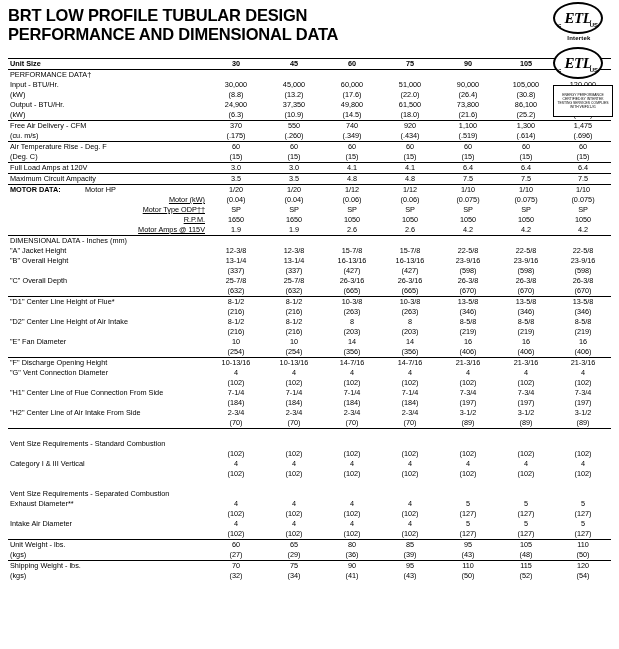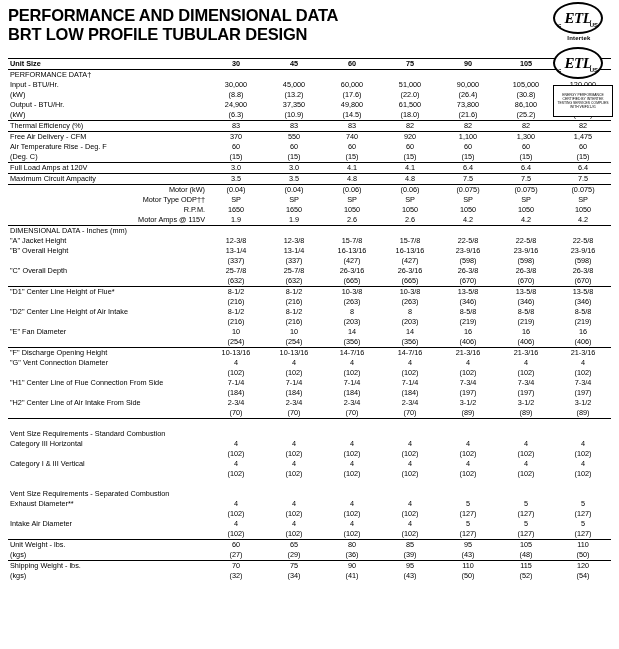--- a/index.html
+++ b/index.html
@@ -106,31 +106,31 @@
   }
   .lbl { text-align: left; }
   .val { text-align: center; }
   .indent1 { padding-left: 6px; }
   .rule-bot td { border-bottom: 1px solid #000; }
   .thick-top td { border-top: 1.6px solid #000; margin-top: 28px; }
   .bold { font-weight: bold; }
   .section td { font-weight: normal; }
   .hdr td { font-weight: bold; }
   .spacer td { height: 5px; line-height: 5px; }
-  .right { text-align: right; padding-right: 4px; }
+  .right { text-align: right; padding-right: 4px; text-decoration: underline; }
 </style>
 </head>
 <body>
 
 <div id="page">
 
   <div class="header">
     <div class="title">
+      <div>BRT LOW PROFILE TUBULAR DESIGN</div>
       <div>PERFORMANCE AND DIMENSIONAL DATA</div>
-      <div>BRT LOW PROFILE TUBULAR DESIGN</div>
     </div>
     <div class="logos">
       <div class="etl-mark">
         <div class="etl-oval">
           <span class="c-mark">c</span>
           <span class="etl-text">ETL</span>
           <span class="us-mark">US</span>
         </div>
         <div class="etl-caption">Intertek</div>
       </div>
@@ -203,40 +203,40 @@
         <tr class="rule-bot">
           <td class="lbl indent1">(kW)</td>
           <td class="val">(6.3)</td>
           <td class="val">(10.9)</td>
           <td class="val">(14.5)</td>
           <td class="val">(18.0)</td>
           <td class="val">(21.6)</td>
           <td class="val">(25.2)</td>
           <td class="val">(28.8)</td>
         </tr>
-        <tr class="rule-bot">
-          <td class="lbl">Thermal Efficiency (%)</td>
-          <td class="val">83</td>
-          <td class="val">83</td>
-          <td class="val">83</td>
-          <td class="val">82</td>
-          <td class="val">82</td>
-          <td class="val">82</td>
-          <td class="val">82</td>
-        </tr>
         <tr>
           <td class="lbl">Free Air Delivery - CFM</td>
           <td class="val">370</td>
           <td class="val">550</td>
           <td class="val">740</td>
           <td class="val">920</td>
           <td class="val">1,100</td>
           <td class="val">1,300</td>
           <td class="val">1,475</td>
         </tr>
+        <tr class="rule-bot">
+          <td class="lbl indent1">(cu. m/s)</td>
+          <td class="val">(.175)</td>
+          <td class="val">(.260)</td>
+          <td class="val">(.349)</td>
+          <td class="val">(.434)</td>
+          <td class="val">(.519)</td>
+          <td class="val">(.614)</td>
+          <td class="val">(.696)</td>
+        </tr>
         <tr>
           <td class="lbl">Air Temperature Rise - Deg. F</td>
           <td class="val">60</td>
           <td class="val">60</td>
           <td class="val">60</td>
           <td class="val">60</td>
           <td class="val">60</td>
           <td class="val">60</td>
           <td class="val">60</td>
         </tr>
@@ -263,20 +263,30 @@
         <tr class="rule-bot">
           <td class="lbl">Maximum Circuit Ampacity</td>
           <td class="val">3.5</td>
           <td class="val">3.5</td>
           <td class="val">4.8</td>
           <td class="val">4.8</td>
           <td class="val">7.5</td>
           <td class="val">7.5</td>
           <td class="val">7.5</td>
         </tr>
+        <tr class="thick-top">
+          <td class="lbl"><span class="bold">MOTOR DATA:</span><span>&nbsp;&nbsp;&nbsp;&nbsp;&nbsp;&nbsp;&nbsp;&nbsp;&nbsp;&nbsp;&nbsp;&nbsp;Motor HP</span></td>
+          <td class="val">1/20</td>
+          <td class="val">1/20</td>
+          <td class="val">1/12</td>
+          <td class="val">1/12</td>
+          <td class="val">1/10</td>
+          <td class="val">1/10</td>
+          <td class="val">1/10</td>
+        </tr>
         <tr>
           <td class="lbl right">Motor (kW)</td>
           <td class="val">(0.04)</td>
           <td class="val">(0.04)</td>
           <td class="val">(0.06)</td>
           <td class="val">(0.06)</td>
           <td class="val">(0.075)</td>
           <td class="val">(0.075)</td>
           <td class="val">(0.075)</td>
         </tr>
@@ -500,30 +510,20 @@
           <td class="lbl">Vent Size Requirements - Standard Combustion</td>
           <td class="val"></td>
           <td class="val"></td>
           <td class="val"></td>
           <td class="val"></td>
           <td class="val"></td>
           <td class="val"></td>
           <td class="val"></td>
         </tr>
         <tr>
-          <td class="lbl indent1">Category III Horizontal</td>
-          <td class="val">4</td>
-          <td class="val">4</td>
-          <td class="val">4</td>
-          <td class="val">4</td>
-          <td class="val">4</td>
-          <td class="val">4</td>
-          <td class="val">4</td>
-        </tr>
-        <tr>
           <td class="lbl"></td>
           <td class="val">(102)</td>
           <td class="val">(102)</td>
           <td class="val">(102)</td>
           <td class="val">(102)</td>
           <td class="val">(102)</td>
           <td class="val">(102)</td>
           <td class="val">(102)</td>
         </tr>
         <tr>

